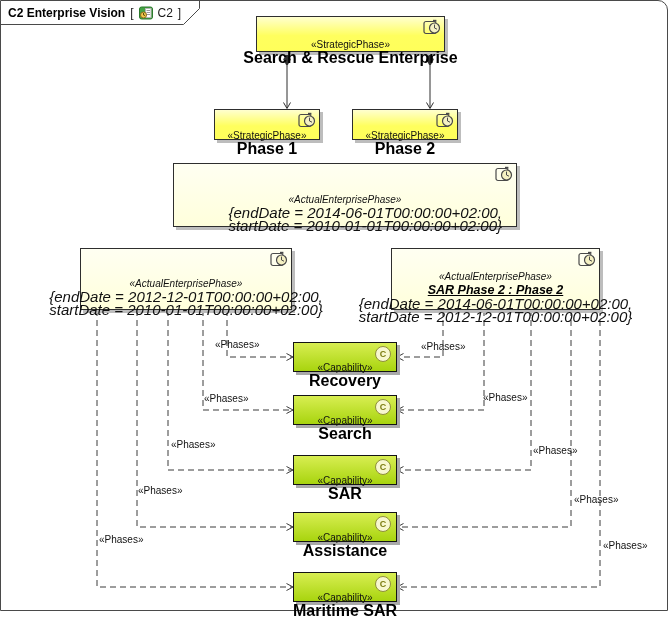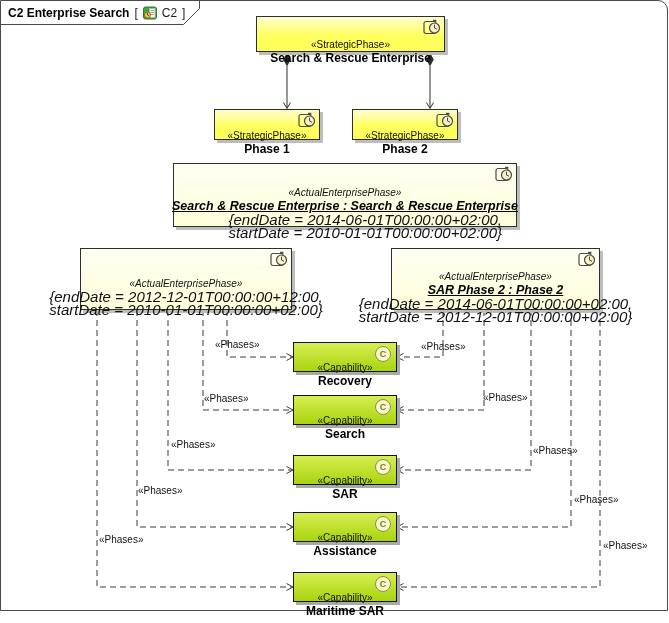--- a/index.html
+++ b/index.html
@@ -13,21 +13,21 @@
   .tab-bracket,.tab-tag{font-size:12px;color:#1a1a1a;}
   .overlay{position:absolute;left:0;top:0;width:669px;height:623px;z-index:1;}
   .node{position:absolute;z-index:2;box-sizing:border-box;border:1px solid #2e2e2e;
     display:flex;flex-direction:column;align-items:center;justify-content:center;
     box-shadow:3px 3px 0 #bdbdbd;}
   .strategic{background:linear-gradient(180deg,#ffffcf 0%,#ffff5e 55%,#ffff5a 100%);}
   .actual{background:linear-gradient(180deg,#fffff2 0%,#ffffdb 100%);font-style:italic;}
   .capability{background:linear-gradient(180deg,#d8ee52 0%,#a8d40e 100%);
     border:1.4px solid #141414;box-shadow:3px 3px 0 #a9a9a9;}
   .stereo{font-size:10px;color:#111;line-height:12px;white-space:nowrap;margin-top:36px;}
-  .nname{font-size:12px;font-weight:bold;color:#000;line-height:14px;white-space:nowrap;}
+  .nname{font-size:16px;font-weight:bold;color:#000;line-height:14px;white-space:nowrap;}
   .nname.u{text-decoration:underline;font-size:12.5px;}
   .constraint{font-size:15px;color:#111;line-height:13px;white-space:nowrap;}
   .mid-constraints{align-self:stretch;text-align:right;padding-right:14px;}
   .clockicon{position:absolute;right:3px;top:2px;}
   .cap-badge{position:absolute;right:5px;top:3px;width:14px;height:14px;border-radius:50%;
     background:#f7f7cf;border:1.5px solid #8f8f3a;color:#7d7d12;font-size:9px;font-weight:bold;
     display:flex;align-items:center;justify-content:center;}
   .edge-label{position:absolute;z-index:3;font-size:10px;color:#111;white-space:nowrap;}
 </style>
 </head>
@@ -90,21 +90,21 @@
         <path d="M403.5,523.5 L397,527 L403.5,530.5"></path>
       </g>
       <g>
         <path d="M600,310 V587 H398" stroke-dasharray="6 4"></path>
         <path d="M403.5,583.5 L397,587 L403.5,590.5"></path>
       </g>
     </g>
   </svg>
 
   <div class="tab">
-    <span class="tab-title">C2 Enterprise Search</span>
+    <span class="tab-title">C2 Enterprise Vision</span>
     <span class="tab-bracket">[</span>
     <svg width="14" height="14" viewBox="0 0 14 14">
       <rect x="0.5" y="1" width="13" height="12" rx="2" fill="#44a344" stroke="#2c7a2c"></rect>
       <rect x="6.5" y="2.5" width="5.5" height="9" fill="#ffffff" stroke="#b5b5b5"></rect>
       <line x1="7.5" y1="4.5" x2="11" y2="4.5" stroke="#9a9a9a"></line>
       <line x1="7.5" y1="6.5" x2="11" y2="6.5" stroke="#9a9a9a"></line>
       <line x1="7.5" y1="8.5" x2="11" y2="8.5" stroke="#9a9a9a"></line>
       <circle cx="4.5" cy="9" r="3" fill="#f2c94c" stroke="#8a6d1a"></circle>
       <line x1="4.5" y1="9" x2="4.5" y2="7" stroke="#5a4a10"></line>
       <line x1="4.5" y1="9" x2="6" y2="9.5" stroke="#5a4a10"></line>
@@ -144,37 +144,36 @@
       <rect x="1" y="2.5" width="12" height="12" rx="2" fill="none" stroke="#4a4a4a" stroke-width="1.2"></rect>
       <rect x="10" y="0.8" width="3.4" height="2" fill="#4a4a4a"></rect>
       <circle cx="11.5" cy="9" r="5" fill="#f5f1c3" stroke="#4a4a4a" stroke-width="1.2"></circle>
       <line x1="11.5" y1="9" x2="11.5" y2="5.6" stroke="#4a4a4a"></line>
       <line x1="11.5" y1="9" x2="14" y2="10.2" stroke="#4a4a4a"></line>
     </svg>
   </div>
 
   <div class="node actual" style="left:173px;top:163px;width:344px;height:64px;">
     <span class="stereo">«ActualEnterprisePhase»</span>
-    <span class="nname u">Search &amp; Rescue Enterprise : Search &amp; Rescue Enterprise</span>
     <div class="mid-constraints">
       <div class="constraint">{endDate = 2014-06-01T00:00:00+02:00,</div>
       <div class="constraint">startDate = 2010-01-01T00:00:00+02:00}</div>
     </div>
     <svg class="clockicon" width="18" height="17" viewBox="0 0 18 17">
       <rect x="1" y="2.5" width="12" height="12" rx="2" fill="none" stroke="#4a4a4a" stroke-width="1.2"></rect>
       <rect x="10" y="0.8" width="3.4" height="2" fill="#4a4a4a"></rect>
       <circle cx="11.5" cy="9" r="5" fill="#f5f1c3" stroke="#4a4a4a" stroke-width="1.2"></circle>
       <line x1="11.5" y1="9" x2="11.5" y2="5.6" stroke="#4a4a4a"></line>
       <line x1="11.5" y1="9" x2="14" y2="10.2" stroke="#4a4a4a"></line>
     </svg>
   </div>
 
   <div class="node actual" style="left:80px;top:248px;width:212px;height:62px;">
     <span class="stereo">«ActualEnterprisePhase»</span>
-    <div class="constraint">{endDate = 2012-12-01T00:00:00+12:00,</div>
+    <div class="constraint">{endDate = 2012-12-01T00:00:00+02:00,</div>
     <div class="constraint">startDate = 2010-01-01T00:00:00+02:00}</div>
     <svg class="clockicon" width="18" height="17" viewBox="0 0 18 17">
       <rect x="1" y="2.5" width="12" height="12" rx="2" fill="none" stroke="#4a4a4a" stroke-width="1.2"></rect>
       <rect x="10" y="0.8" width="3.4" height="2" fill="#4a4a4a"></rect>
       <circle cx="11.5" cy="9" r="5" fill="#f5f1c3" stroke="#4a4a4a" stroke-width="1.2"></circle>
       <line x1="11.5" y1="9" x2="11.5" y2="5.6" stroke="#4a4a4a"></line>
       <line x1="11.5" y1="9" x2="14" y2="10.2" stroke="#4a4a4a"></line>
     </svg>
   </div>
 

